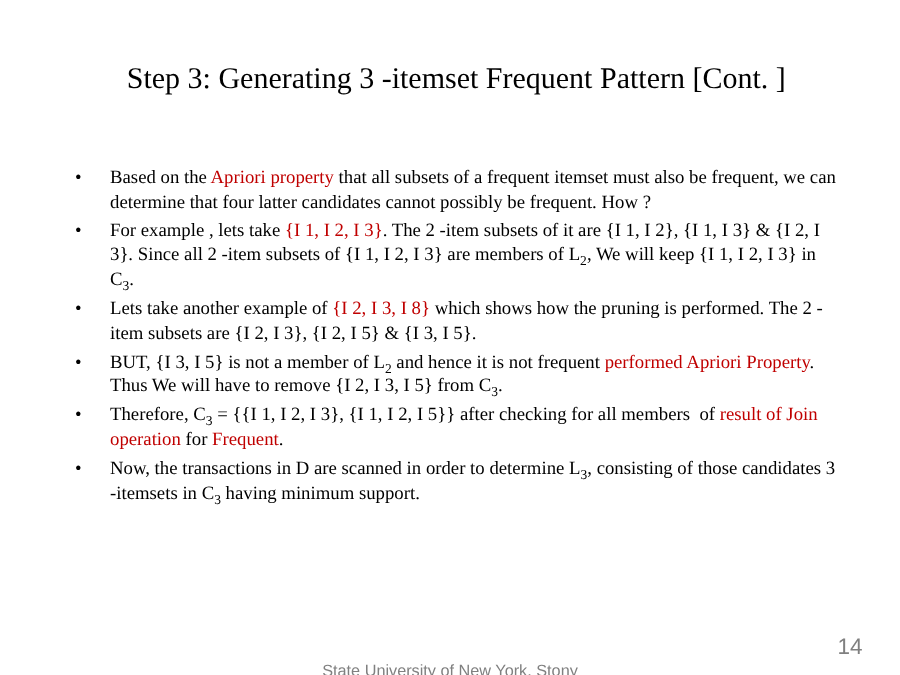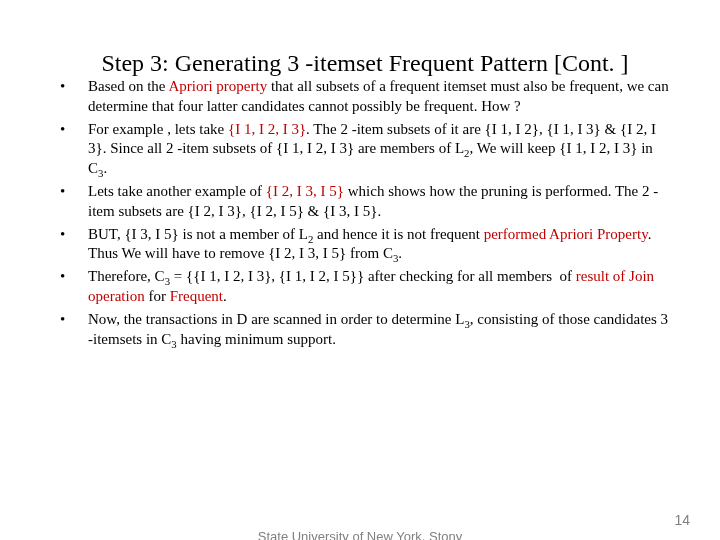--- a/index.html
+++ b/index.html
@@ -8,20 +8,21 @@
     height: 540px;
     background: #ffffff;
     font-family: "Times New Roman", Times, serif;
     color: #000000;
     position: relative;
     padding: 50px 50px 0 60px;
   }
   .title {
     font-size: 24px;
     text-align: center;
+    margin-bottom: 56px;
     font-weight: normal;
   }
   .bullets {
     font-size: 15px;
     line-height: 1.32;
   }
   .bullet-row {
     display: flex;
     margin-bottom: 3px;
   }
@@ -49,41 +50,41 @@
     font-family: Arial, sans-serif;
     font-size: 13px;
     color: #808080;
     line-height: 1.15;
   }
   .footer-right {
     position: absolute;
     right: 30px;
     bottom: 2px;
     font-family: Arial, sans-serif;
-    font-size: 14px;
+    font-size: 18px;
     color: #808080;
   }
 </style>
 </head>
 <body>
 
 <h1 class="title">Step 3: Generating 3 -itemset Frequent Pattern [Cont. ]</h1>
 
 <div class="bullets">
     <div class="bullet-row">
       <div class="bullet-mark">•</div>
       <div class="bullet-text">Based on the <span class="red">Apriori property</span> that all subsets of a frequent itemset must also be frequent, we can determine that four latter candidates cannot possibly be frequent. How ?</div>
     </div>
     <div class="bullet-row">
       <div class="bullet-mark">•</div>
       <div class="bullet-text">For example , lets take <span class="red">{I 1, I 2, I 3}</span>. The 2 -item subsets of it are {I 1, I 2}, {I 1, I 3} &amp; {I 2, I 3}. Since all 2 -item subsets of {I 1, I 2, I 3} are members of L<span class="sub">2</span>, We will keep {I 1, I 2, I 3} in C<span class="sub">3</span>.</div>
     </div>
     <div class="bullet-row">
       <div class="bullet-mark">•</div>
-      <div class="bullet-text">Lets take another example of <span class="red">{I 2, I 3, I 5}</span> which shows how the pruning is performed. The 2 -item subsets are {I 2, I 3}, {I 2, I 5} &amp; {I 3, I 5}.</div>
+      <div class="bullet-text">Lets take another example of <span class="red">{I 2, I 3, I 8}</span> which shows how the pruning is performed. The 2 -item subsets are {I 2, I 3}, {I 2, I 5} &amp; {I 3, I 5}.</div>
     </div>
     <div class="bullet-row">
       <div class="bullet-mark">•</div>
       <div class="bullet-text">BUT, {I 3, I 5} is not a member of L<span class="sub">2</span> and hence it is not frequent <span class="red">performed Apriori Property</span>. Thus We will have to remove {I 2, I 3, I 5} from C<span class="sub">3</span>.</div>
     </div>
     <div class="bullet-row">
       <div class="bullet-mark">•</div>
       <div class="bullet-text">Therefore, C<span class="sub">3</span> = {{I 1, I 2, I 3}, {I 1, I 2, I 5}} after checking for all members&nbsp; of <span class="red">result of Join operation</span> for <span class="red">Frequent</span>.</div>
     </div>
     <div class="bullet-row">

